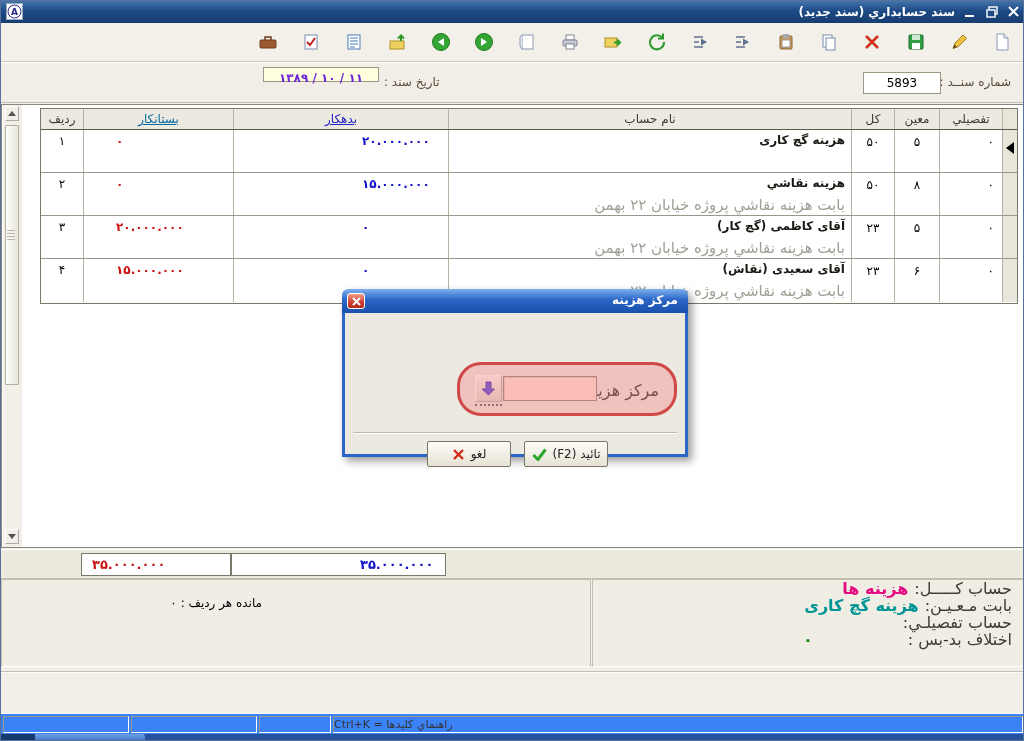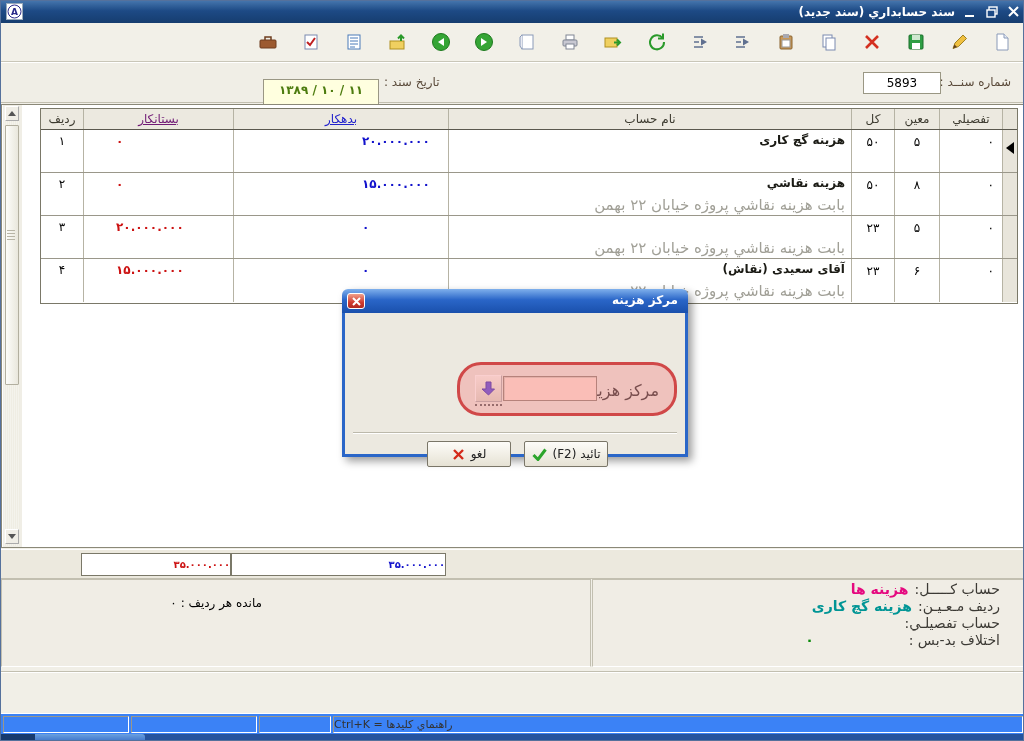--- a/index.html
+++ b/index.html
@@ -12,21 +12,21 @@
   #wintitle{right:70px;top:4px;color:#fff;font-size:12px;font-weight:bold;direction:rtl;white-space:nowrap;}
   .winbtn{top:3px;width:17px;height:15px;display:flex;align-items:center;justify-content:center;cursor:default;}
   
   #toolbar{left:0;top:22px;width:1024px;height:39px;background:#f2f0e8;border-bottom:1px solid #c9c6b8;}
   #tbicons{position:absolute;left:256px;top:7px;width:756px;height:24px;display:flex;justify-content:space-between;align-items:center;}
   .tbi{width:22px;height:22px;display:flex;align-items:center;justify-content:center;}
   
   #docrow{left:0;top:61px;width:1024px;height:41px;background:#f0eee6;border-top:1px solid #fff;border-bottom:1px solid #c2bfb0;}
   .fieldlabel{color:#5a4a3a;font-size:12px;direction:rtl;white-space:nowrap;}
   #docno{left:862px;top:9px;width:78px;height:22px;background:#fff;border:1px solid #9a9784;text-align:center;font-size:12px;line-height:20px;}
-  #docdate{left:262px;top:16px;width:116px;height:26px;background:#ffffdf;border:1px solid #9a9784;color:#4d7c0f;font-weight:bold;text-align:center;font-size:12px;line-height:20px;direction:ltr;}
+  #docdate{left:262px;top:4px;width:116px;height:15px;background:#ffffdf;border:1px solid #9a9784;color:#6d28d9;font-weight:bold;text-align:center;font-size:12px;line-height:20px;direction:ltr;}
   
   #tablepanel{left:0;top:103px;width:1024px;height:444px;background:#fff;border:1px solid #8a8878;}
   #scrollstrip{left:1px;top:0;width:19px;height:442px;background:#f0eee6;}
   #vscroll{left:1px;top:1px;width:16px;height:440px;background:repeating-linear-gradient(90deg,#f7f6f1,#eceade 2px);}
   .sbtn{left:1px;width:14px;height:15px;background:#f0eee6;border:1px outset #fff;display:flex;align-items:center;justify-content:center;}
   .tri-up{width:0;height:0;border-left:4px solid transparent;border-right:4px solid transparent;border-bottom:5px solid #555;}
   .tri-dn{width:0;height:0;border-left:4px solid transparent;border-right:4px solid transparent;border-top:5px solid #555;}
   #sthumb{left:1px;top:19px;width:14px;height:260px;background:linear-gradient(90deg,#fdfdfa,#e9e7dc);border:1px solid #b2af9f;border-radius:1px;}
   #sgrip{left:3px;top:124px;width:8px;height:11px;background:repeating-linear-gradient(180deg,#b8b5a6 0 1px,transparent 1px 3px);}
   
@@ -35,43 +35,43 @@
   .c1{left:0;width:42px;border-left:none;}
   .c2{left:42px;width:150px;}
   .c3{left:192px;width:215px;}
   .c4{left:407px;width:403px;}
   .c5{left:810px;width:43px;}
   .c6{left:853px;width:45px;}
   .c7{left:898px;width:63px;}
   .c8{left:961px;width:15px;background:#e8e5db;}
   #ghead{position:absolute;left:0;top:0;width:976px;height:21px;background:#ece9e0;border-bottom:1px solid #5a584e;font-size:12px;color:#3d3b30;}
   #ghead .cell{display:flex;align-items:center;justify-content:center;direction:rtl;}
-  #ghead .credit-h{color:#701a75;text-decoration:underline;}
+  #ghead .credit-h{color:#0369a1;text-decoration:underline;}
   #ghead .debit-h{color:#22c;text-decoration:underline;}
   .trow{position:absolute;left:0;width:976px;height:43px;border-bottom:1px solid #9a978a;background:#fff;}
   .trow .cell{font-size:12px;}
   .v-radif{display:flex;align-items:flex-start;justify-content:center;padding-top:4px;}
   .v-cred{color:#cc1212;font-weight:bold;padding:4px 0 0 32px;direction:ltr;}
   .v-deb{color:#1212cc;font-weight:bold;padding:4px 0 0 128px;direction:ltr;}
   .v-name{text-align:right;padding:3px 6px 0 0;font-weight:bold;color:#1a1a14;direction:rtl;}
   .v-desc{position:absolute;right:6px;top:23px;width:390px;text-align:right;font-size:15px;color:#a09f96;direction:rtl;}
   .v-sm{display:flex;align-items:flex-start;justify-content:center;padding-top:5px;font-size:11px;}
   .v-taf{text-align:right;padding:5px 8px 0 0;font-size:11px;}
   .rowmark{position:absolute;left:3px;top:12px;width:0;height:0;border-top:6px solid transparent;border-bottom:6px solid transparent;border-right:8px solid #000;}
   
   #sumrow{left:0;top:548px;width:1024px;height:30px;background:#ece9de;border-top:1px solid #fff;border-bottom:1px solid #c2bfb0;}
-  .sumbox{top:3px;height:23px;background:#fff;border:1px solid #7a7868;font-size:10px;font-weight:bold;direction:ltr;line-height:21px;text-align:right;}
+  .sumbox{top:3px;height:23px;background:#fff;border:1px solid #7a7868;font-size:13px;font-weight:bold;direction:ltr;line-height:21px;}
   #sum-credit{left:80px;width:150px;color:#cc1212;padding-left:10px;}
   #sum-debit{left:230px;width:215px;color:#1212cc;padding-left:128px;}
   #sumlabel{left:500px;top:7px;width:62px;direction:rtl;font-size:12px;color:#333;margin-top:44px;}
   
   .botpanel{top:578px;height:88px;background:#f0ede5;border:1px solid #c2bfb0;border-bottom-color:#fff;}
   #panel-left{left:0;width:590px;}
   #panel-right{left:591px;width:433px;}
-  .srow{direction:rtl;font-size:14px;color:#3c3a35;padding:1px 24px 0 0;line-height:16px;white-space:nowrap;}
+  .srow{direction:rtl;font-size:16px;color:#3c3a35;padding:1px 12px 0 0;line-height:16px;white-space:nowrap;}
   .sval{font-weight:bold;margin-right:6px;}
   #kolval{color:#e5097f;}
   #moinval{color:#009595;}
   #diffval{color:#0a8a0a;margin-right:95px;font-weight:bold;}
   #rowbal{left:100px;top:16px;width:160px;direction:rtl;font-size:12px;color:#000000;}
   #groove{left:0;top:670px;width:1024px;height:2px;border-top:1px solid #c2bfb0;border-bottom:1px solid #fff;}
   
   #statusbar{left:0;top:712px;width:1024px;height:38px;background:#3b82f6;border-top:1px solid #fff;}
   .seg{top:2px;height:17px;border:1px solid;border-color:#9a978a #fff #fff #9a978a;}
   #seg4{display:flex;align-items:center;justify-content:flex-end;direction:rtl;padding-right:8px;font-size:11px;color:#333;}
@@ -299,20 +299,21 @@
       <div class="cell c6 v-sm">۸</div>
       <div class="cell c7 v-taf">٠</div>
       <div class="cell c8"></div>
     </div>
 
     <div class="trow" style="top:107px;">
       <div class="cell c1 v-radif">۳</div>
       <div class="cell c2 v-cred">۲۰.۰۰۰.۰۰۰</div>
       <div class="cell c3 v-deb">٠</div>
       <div class="cell c4">
+          <div class="v-name">آقای كاظمی (گچ كار)</div>
           <div class="v-desc">بابت هزينه نقاشي پروژه خيابان ۲۲ بهمن</div>
         </div>
       <div class="cell c5 v-sm">۲۳</div>
       <div class="cell c6 v-sm">۵</div>
       <div class="cell c7 v-taf">٠</div>
       <div class="cell c8"></div>
     </div>
 
     <div class="trow" style="top:150px;border-bottom:none;">
       <div class="cell c1 v-radif">۴</div>
@@ -331,21 +332,21 @@
 </div>
 
 <div id="sumrow" class="abs">
   <div id="sum-credit" class="sumbox abs">۳۵.۰۰۰.۰۰۰</div>
   <div id="sum-debit" class="sumbox abs">۳۵.۰۰۰.۰۰۰</div>
   <div id="sumlabel" class="abs">جمع :</div>
 </div>
 
 <div id="panel-right" class="botpanel abs">
   <div class="srow"><span>حساب كـــــل:</span><span class="sval" id="kolval">هزينه ها</span></div>
-  <div class="srow"><span>رديف مـعـيـن:</span><span class="sval" id="moinval">هزينه گچ كاری</span></div>
+  <div class="srow"><span>بابت مـعـيـن:</span><span class="sval" id="moinval">هزينه گچ كاری</span></div>
   <div class="srow"><span>حساب تفصيلـي:</span><span class="sval"></span></div>
   <div class="srow"><span>اختلاف بد-بس :</span><span id="diffval">٠</span></div>
 </div>
 <div id="panel-left" class="botpanel abs">
   <div id="rowbal" class="abs"><span>مانده هر رديف :</span> <span>٠</span></div>
 </div>
 <div id="groove" class="abs"></div>
 
 <div id="statusbar" class="abs">
   <div class="seg abs" style="left:2px;width:126px;"></div>

